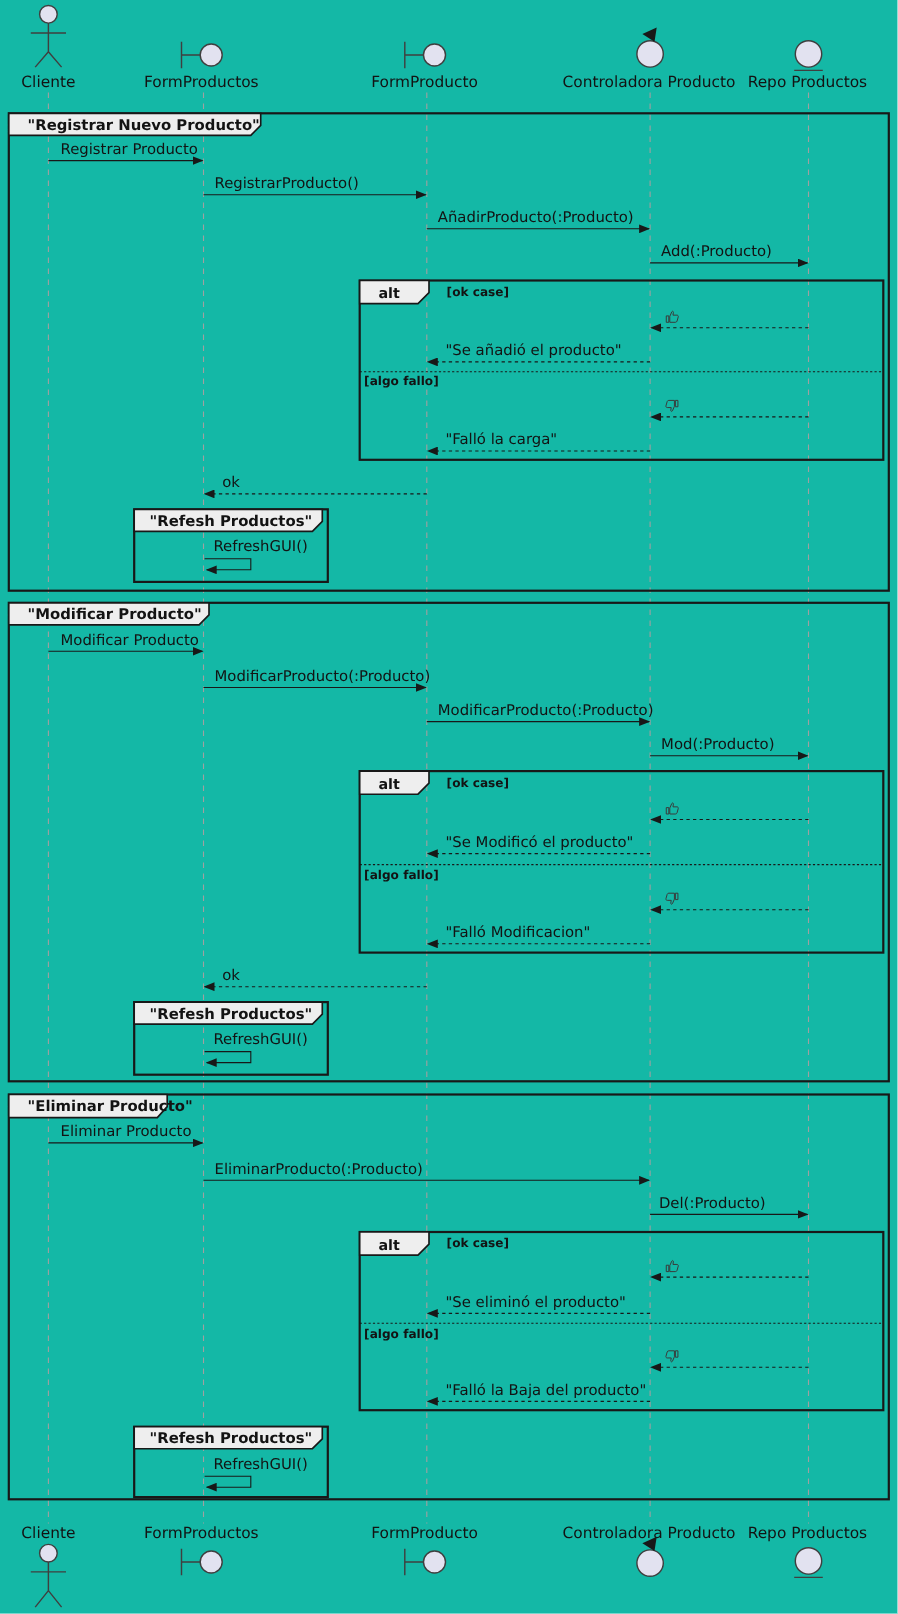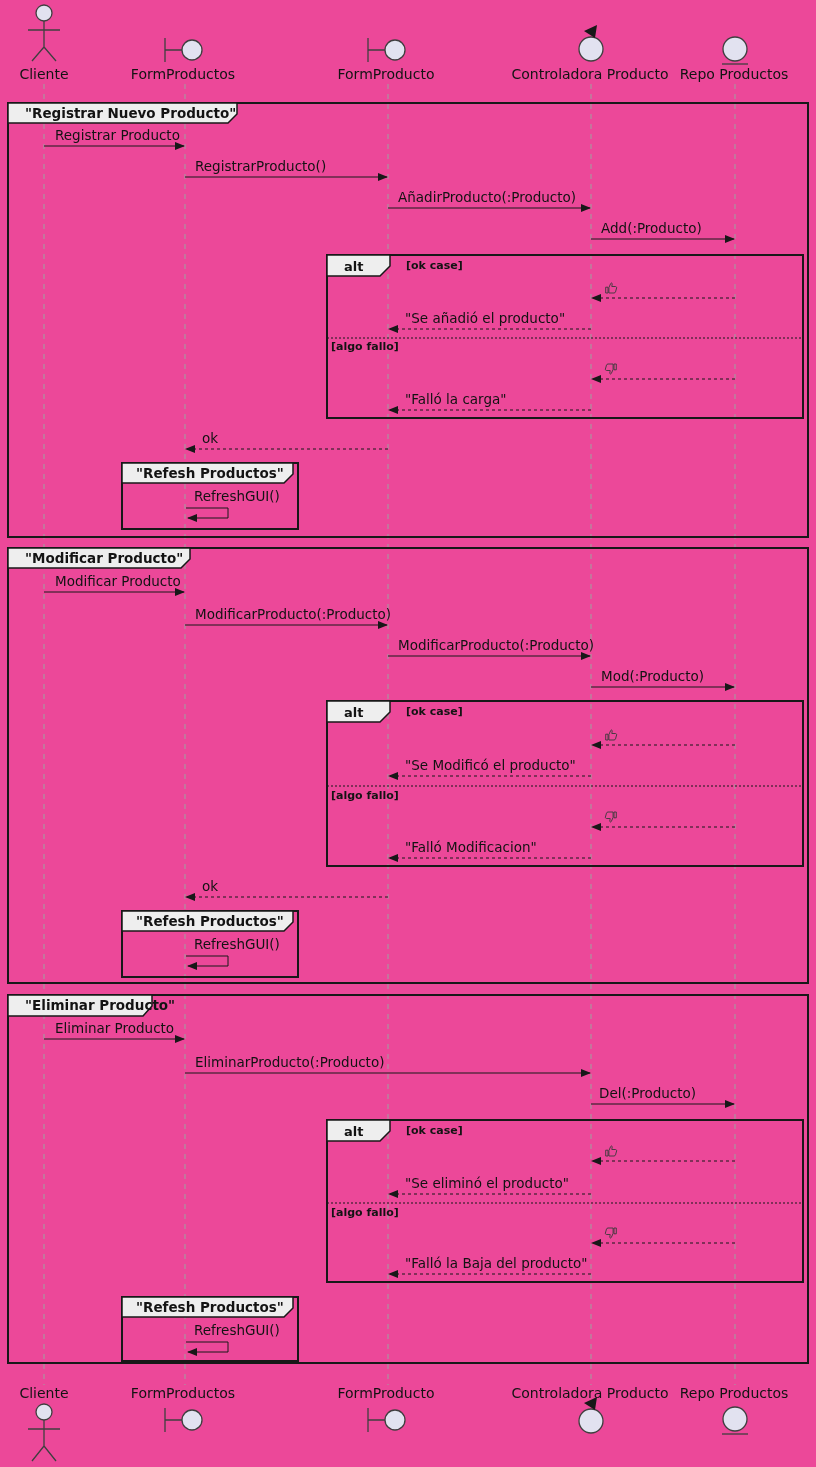--- a/index.html
+++ b/index.html
@@ -1,16 +1,16 @@
 <!DOCTYPE html>
 <html><head>
 <meta charset="utf-8">
 <style>
   html,body { margin:0; padding:0; background:#ffffff; }
-  .page { width:816px; height:1467px; background:#ec4899; position:relative; }
+  .page { width:816px; height:1467px; background:#14b8a6; position:relative; }
   svg { font-family:"DejaVu Sans","Liberation Sans",sans-serif; }
   text { fill:#131313; font-size:13.5px; }
   .participant { font-size:14px; }
   .mid { text-anchor:middle; }
   .title { font-weight:bold; font-size:13.5px; }
   .kw { font-weight:bold; font-size:13px; }
   .guard { font-weight:bold; font-size:11px; }
   .ll { stroke:#A0A0A0; stroke-width:1; stroke-dasharray:5,5; fill:none; }
   .sl { stroke:#181818; stroke-width:1; fill:none; }
   .dl { stroke:#181818; stroke-width:1; stroke-dasharray:3,3; fill:none; }

